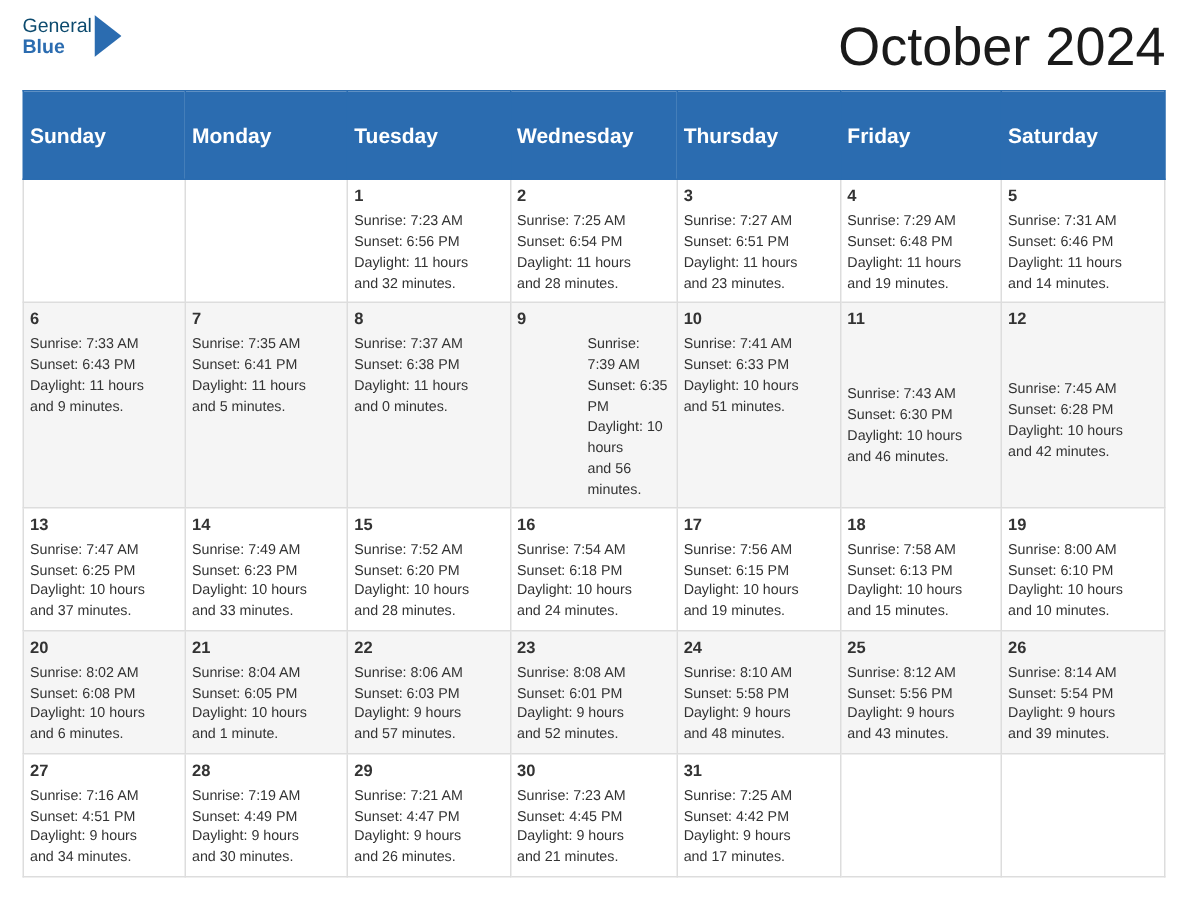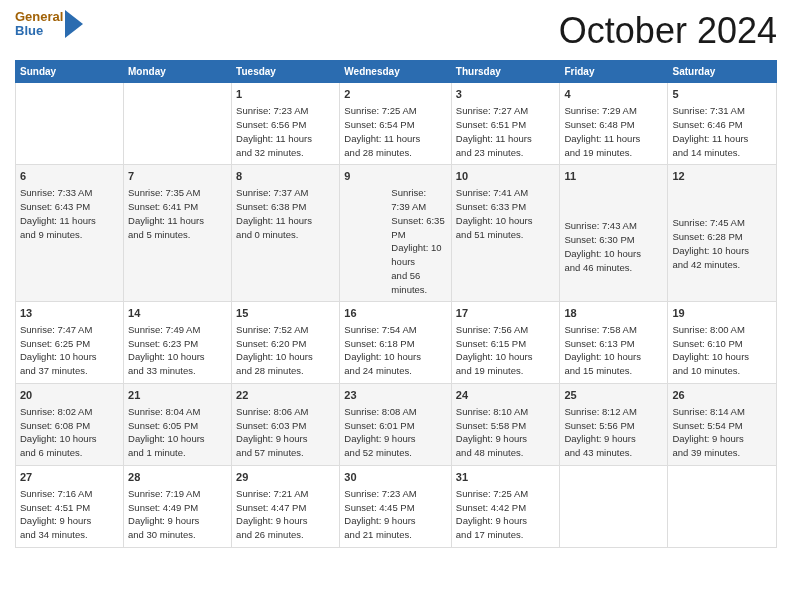--- a/index.html
+++ b/index.html
@@ -39,24 +39,24 @@
     .calendar {
       width: 100%;
       border-collapse: collapse;
       font-size: 10px;
     }
     .calendar thead tr {
       background-color: #2b6cb0;
       color: white;
     }
     .calendar thead th {
-      padding: 5px 4px;
+      padding: 21px 4px;
       text-align: left;
       font-weight: bold;
-      font-size: 10px;
+      font-size: 14px;
       border: 1px solid #2b6cb0;
     }
     .calendar tbody tr {
       border-bottom: 1px solid #ddd;
     }
     .calendar tbody td {
       vertical-align: top;
       padding: 4px 4px;
       border: 1px solid #ddd;
       height: 82px;
@@ -83,21 +83,21 @@
     }
   </style>
 </head>
 <body>
 
 <div class="page">
   <div class="header">
     <div class="logo">
   <div style="display:flex;align-items:center;gap:2px">
     <div style="display:flex;flex-direction:column;line-height:1.1">
-      <span style="font-size:13px;font-weight:bold;color:#a16207">General</span>
+      <span style="font-size:13px;font-weight:normal;color:#0c4a6e">General</span>
       <span style="font-size:13px;font-weight:bold;color:#2b6cb0">Blue</span>
     </div>
     <svg width="18" height="28" viewBox="0 0 18 28">
       <polygon points="0,0 18,14 0,28" fill="#2b6cb0"></polygon>
     </svg>
   </div>
 </div>
     <div class="title-area">
       <div class="month-title">October 2024</div>
     </div>

